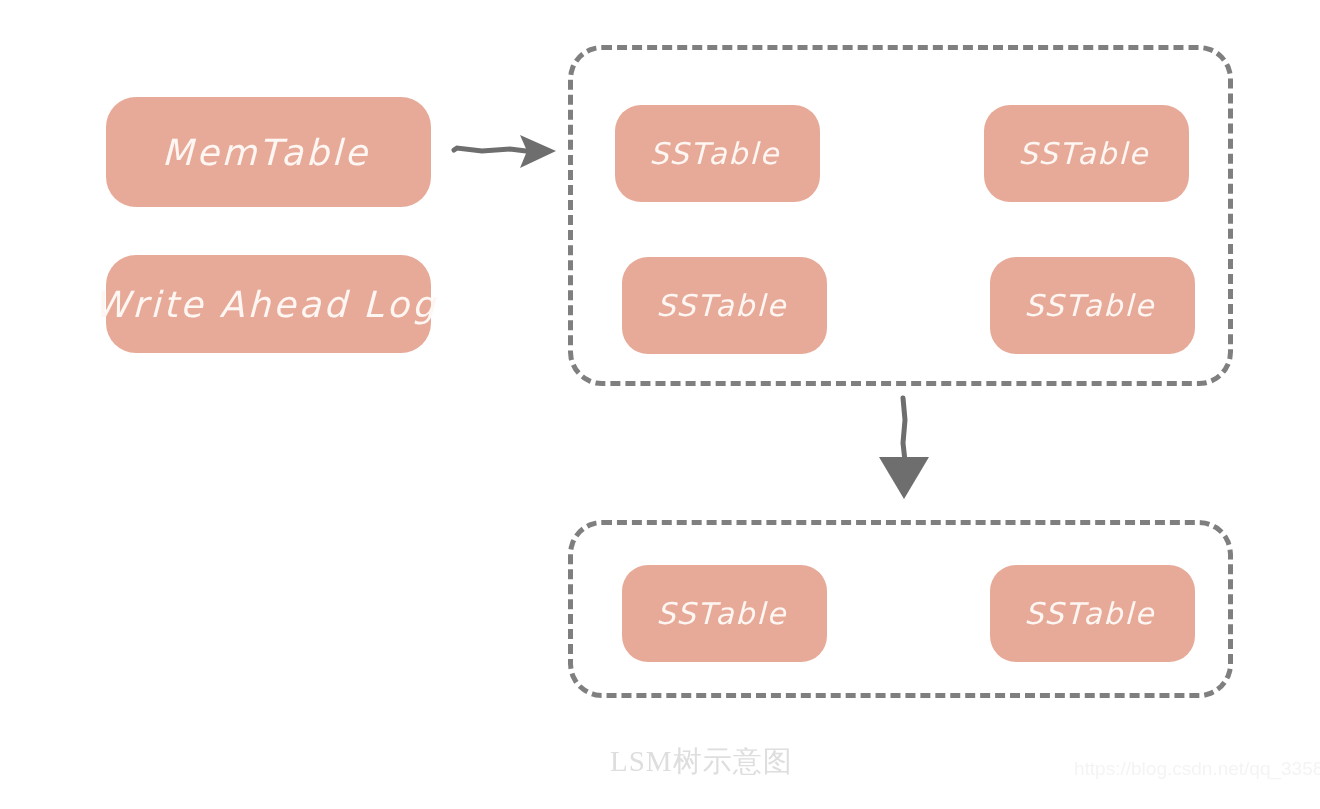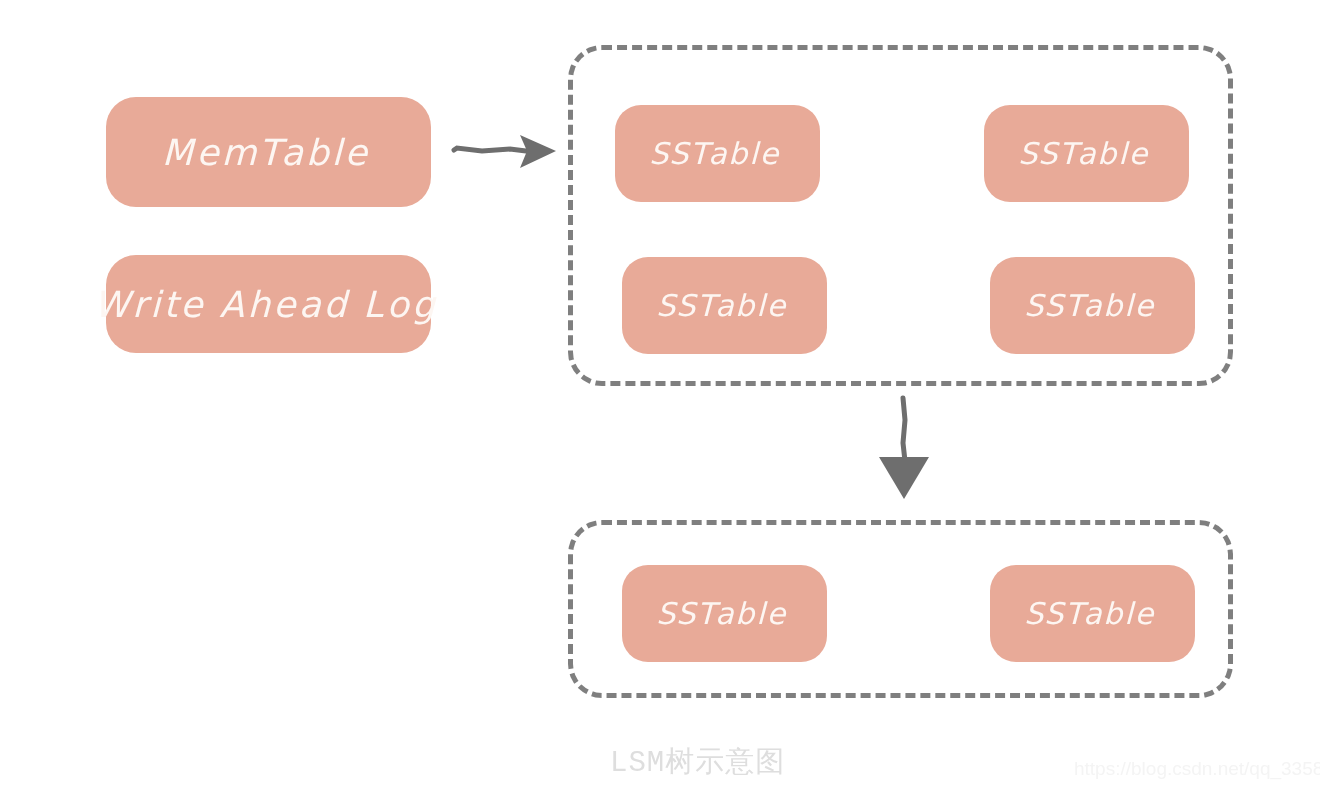--- a/index.html
+++ b/index.html
@@ -56,21 +56,21 @@
   .arrow-svg {
     position: absolute;
     overflow: visible;
   }
 
   
   .caption {
     position: absolute;
     color: #dedede;
     font-size: 29px;
-    font-family: Liberation Mono, monospace;
+    font-family: Liberation Serif, serif;
     letter-spacing: 1px;
     white-space: nowrap;
   }
   .watermark {
     position: absolute;
     color: #f4f4f4;
     font-size: 19px;
     font-family: "Liberation Sans", sans-serif;
     letter-spacing: 0px;
     white-space: nowrap;

